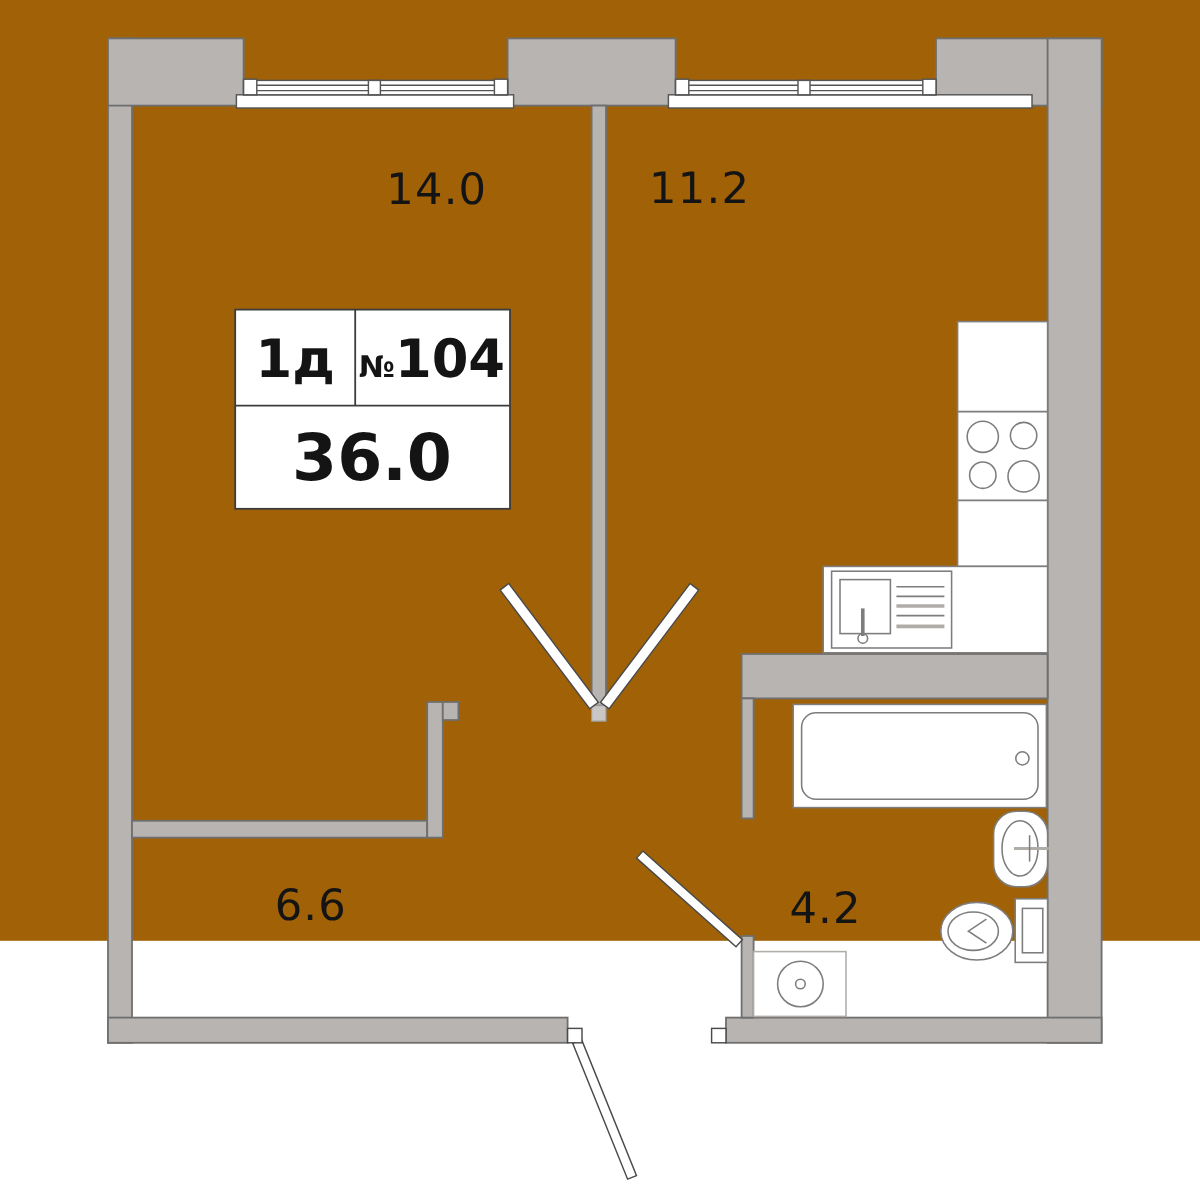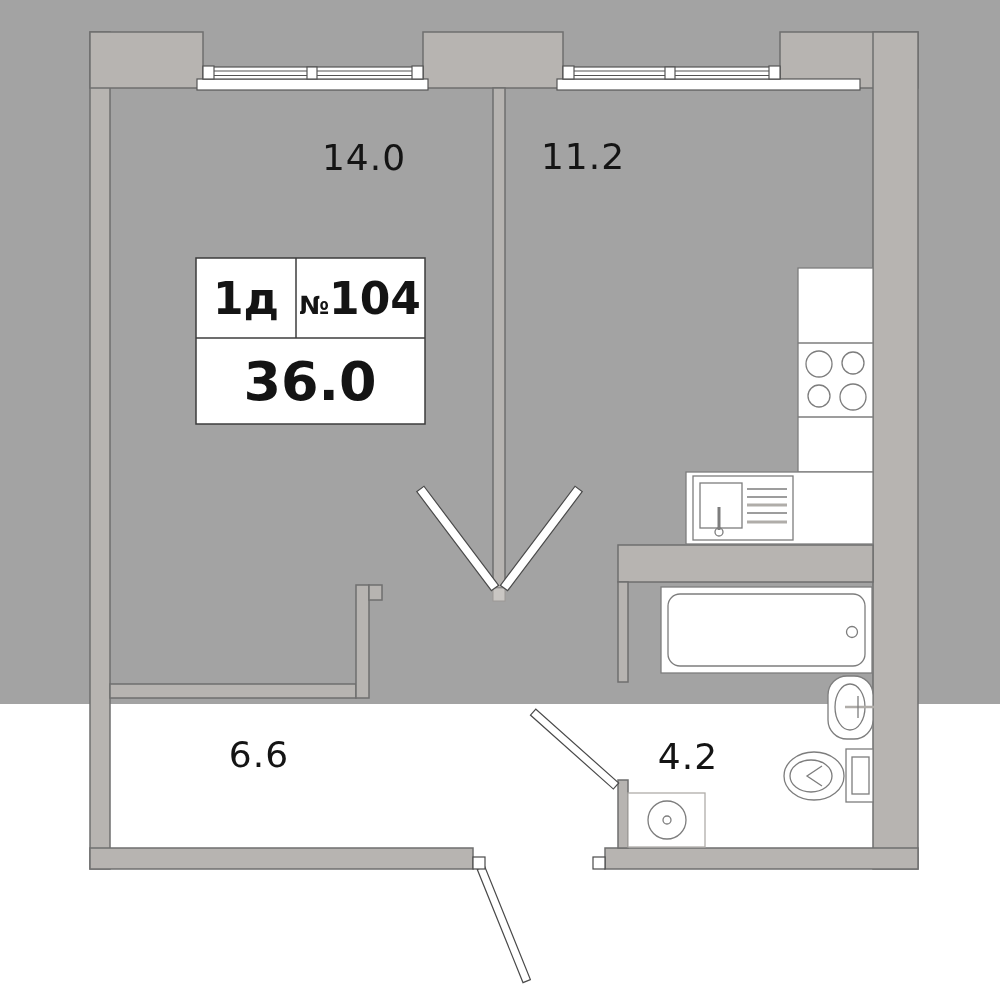--- a/index.html
+++ b/index.html
@@ -7,22 +7,22 @@
     padding: 0;
     background: #ffffff;
     width: 1000px;
     height: 1000px;
     overflow: hidden;
     font-family: "DejaVu Sans", sans-serif;
   }
   .plan-stage {
     position: relative;
     width: 1000px;
-    height: 704px;
-    background: #a3a3a3;
+    height: 784px;
+    background: #a16207;
   }
   svg { display: block; }
   text { user-select: none; }
   .room-area-label {
     font-size: 36px;
     font-weight: 400;
     letter-spacing: 1px;
   }
   .unit-type-label { font-size: 44px; font-weight: 700; }
   .unit-number-prefix { font-size: 25px; font-weight: 700; }

